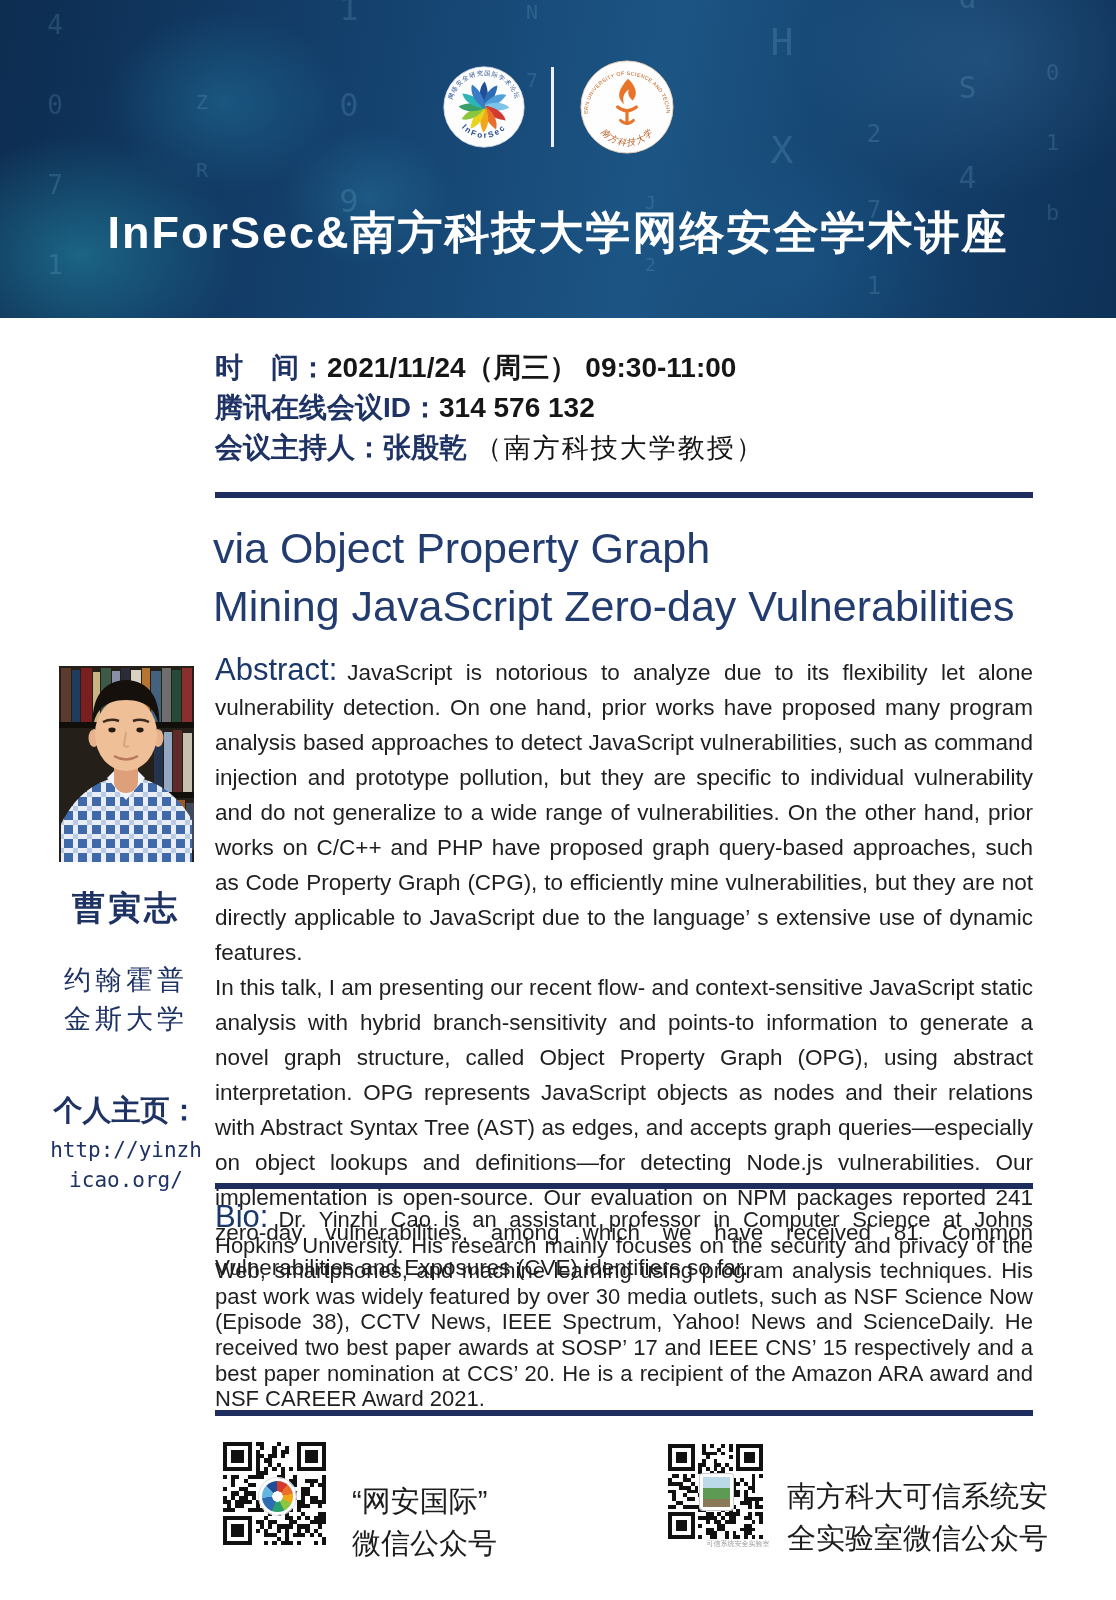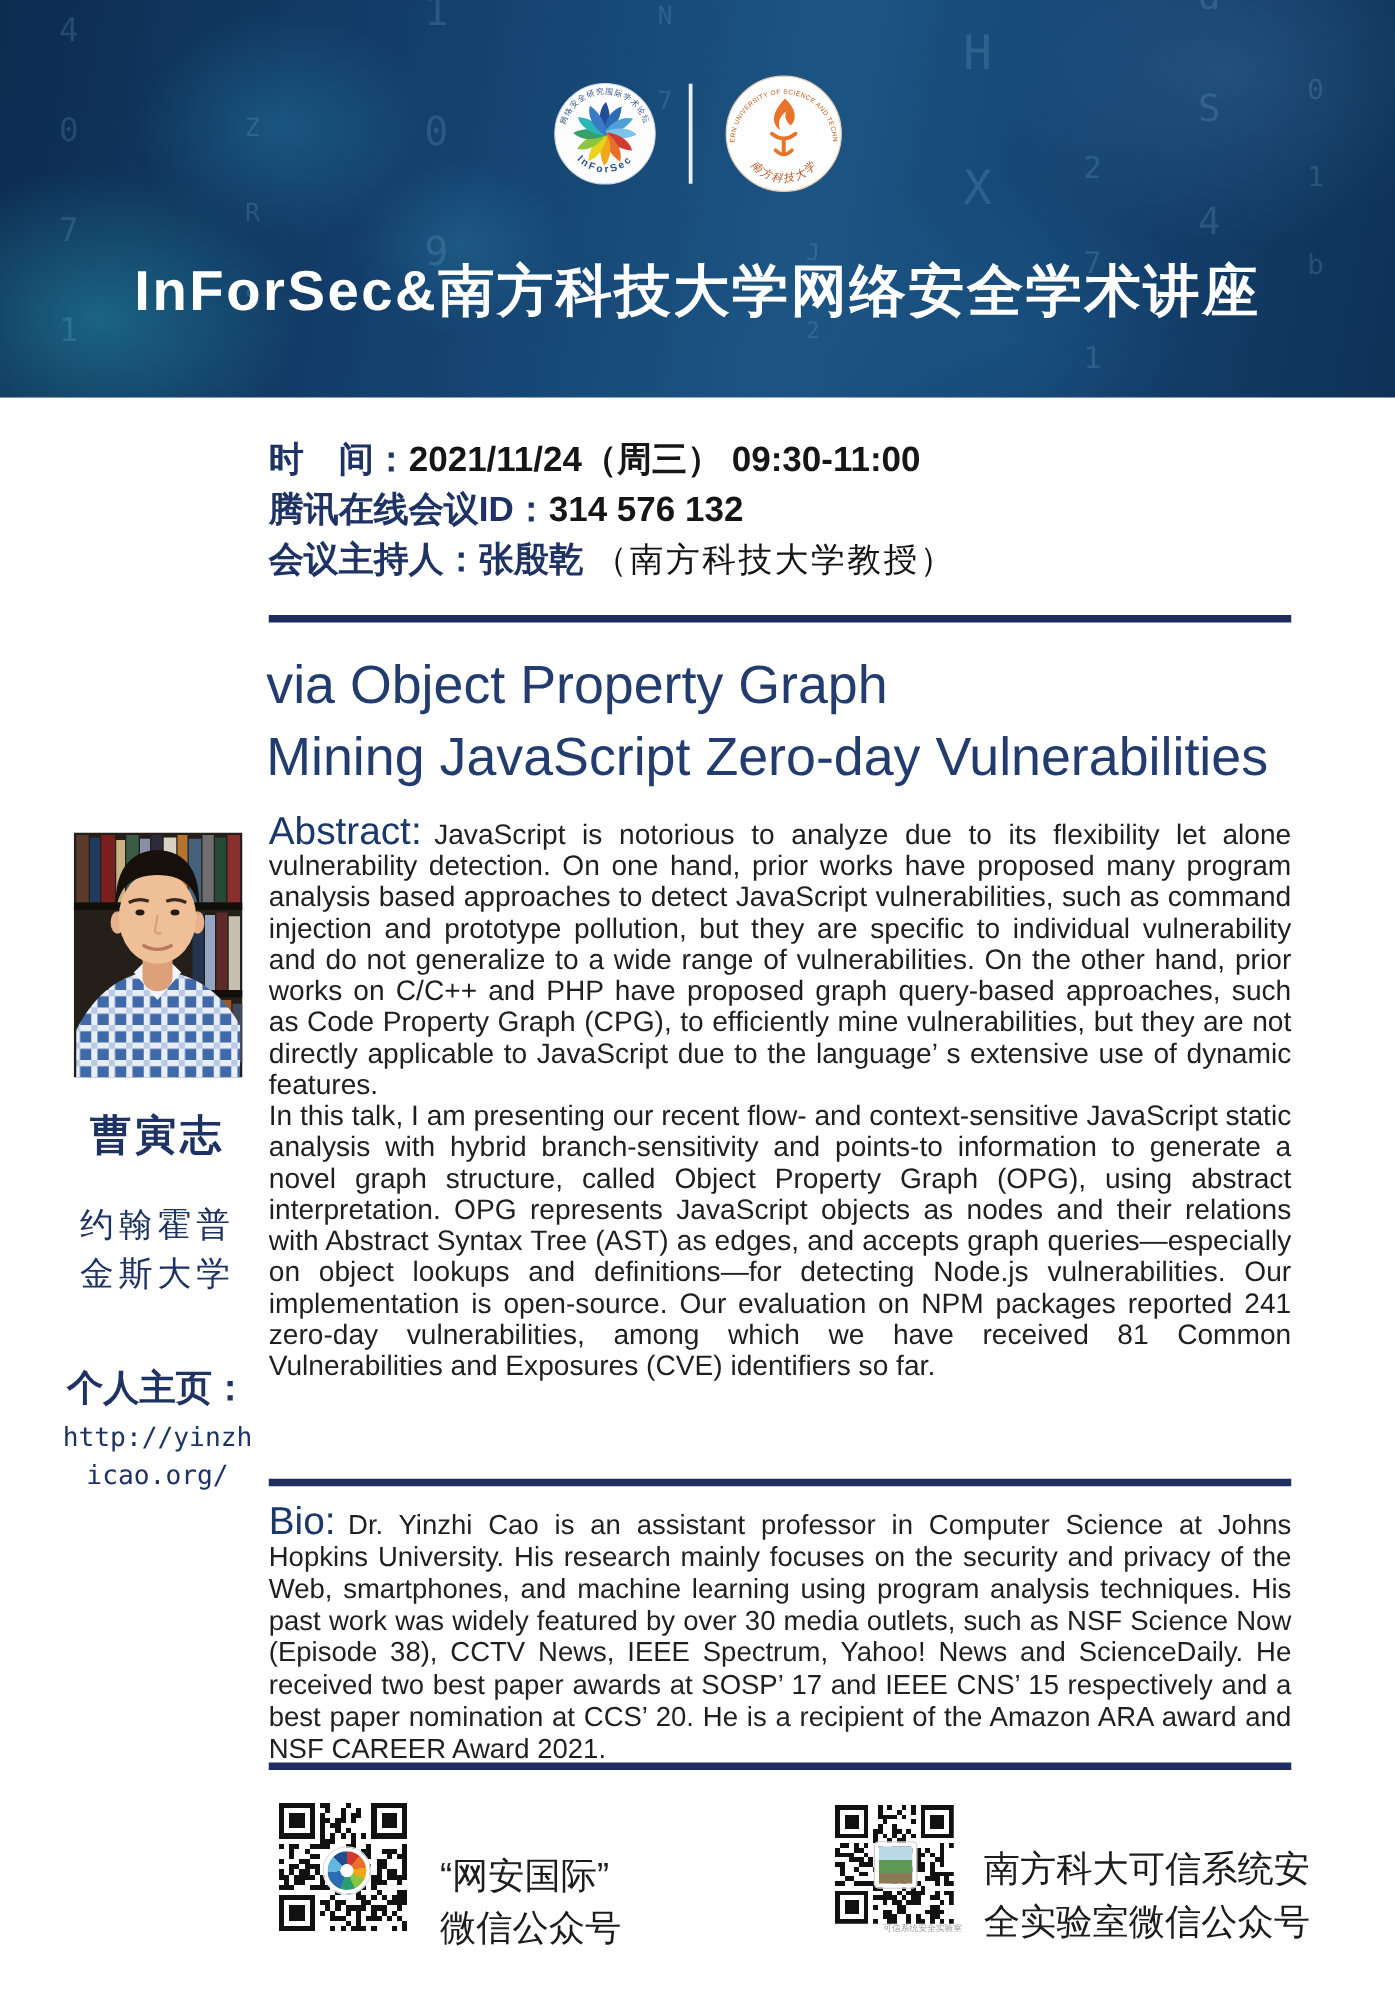--- a/index.html
+++ b/index.html
@@ -57,21 +57,21 @@
   .photo { display:block; width:135px; height:196px; margin:0 auto; }
   .speaker-name { margin-top:24px; color:#1e3264; font-size:33px; font-weight:600; letter-spacing:3px; }
   .affiliation  { margin-top:30px; color:#1e3264; font-size:27px; line-height:39px;
                   font-family:"Liberation Serif", serif; letter-spacing:4px; }
   .homepage-label { margin-top:52px; color:#1e3264; font-size:29px; font-weight:600; }
   .homepage-url { margin-top:4px; color:#1e3264; font-size:21px; line-height:30px;
                   font-family:"DejaVu Sans Mono", monospace; }
 
   
   .content { position:absolute; left:215px; top:652px; width:818px; }
-  .para { margin:0; color:#1f1f1f; font-size:22.5px; line-height:25px;
+  .para { margin:0; color:#1f1f1f; font-size:22.5px; line-height:35px;
           text-align:justify; text-justify:inter-word; }
   .inline-head { color:#1b386b; font-size:31px; font-weight:500; margin-right:10px; }
   .bio-block { position:absolute; left:215px; top:1204px; width:818px; }
   .bio-block .para { line-height:25.6px; font-size:22px; }
 
   
   .qr { position:absolute; background:#ffffff; }
   .qr svg { display:block; width:100%; height:100%; shape-rendering:crispEdges; }
   .qr-1 { left:223px; top:1442px; width:103px; height:103px; }
   .qr-2 { left:668px; top:1444px; width:95px;  height:95px; }

